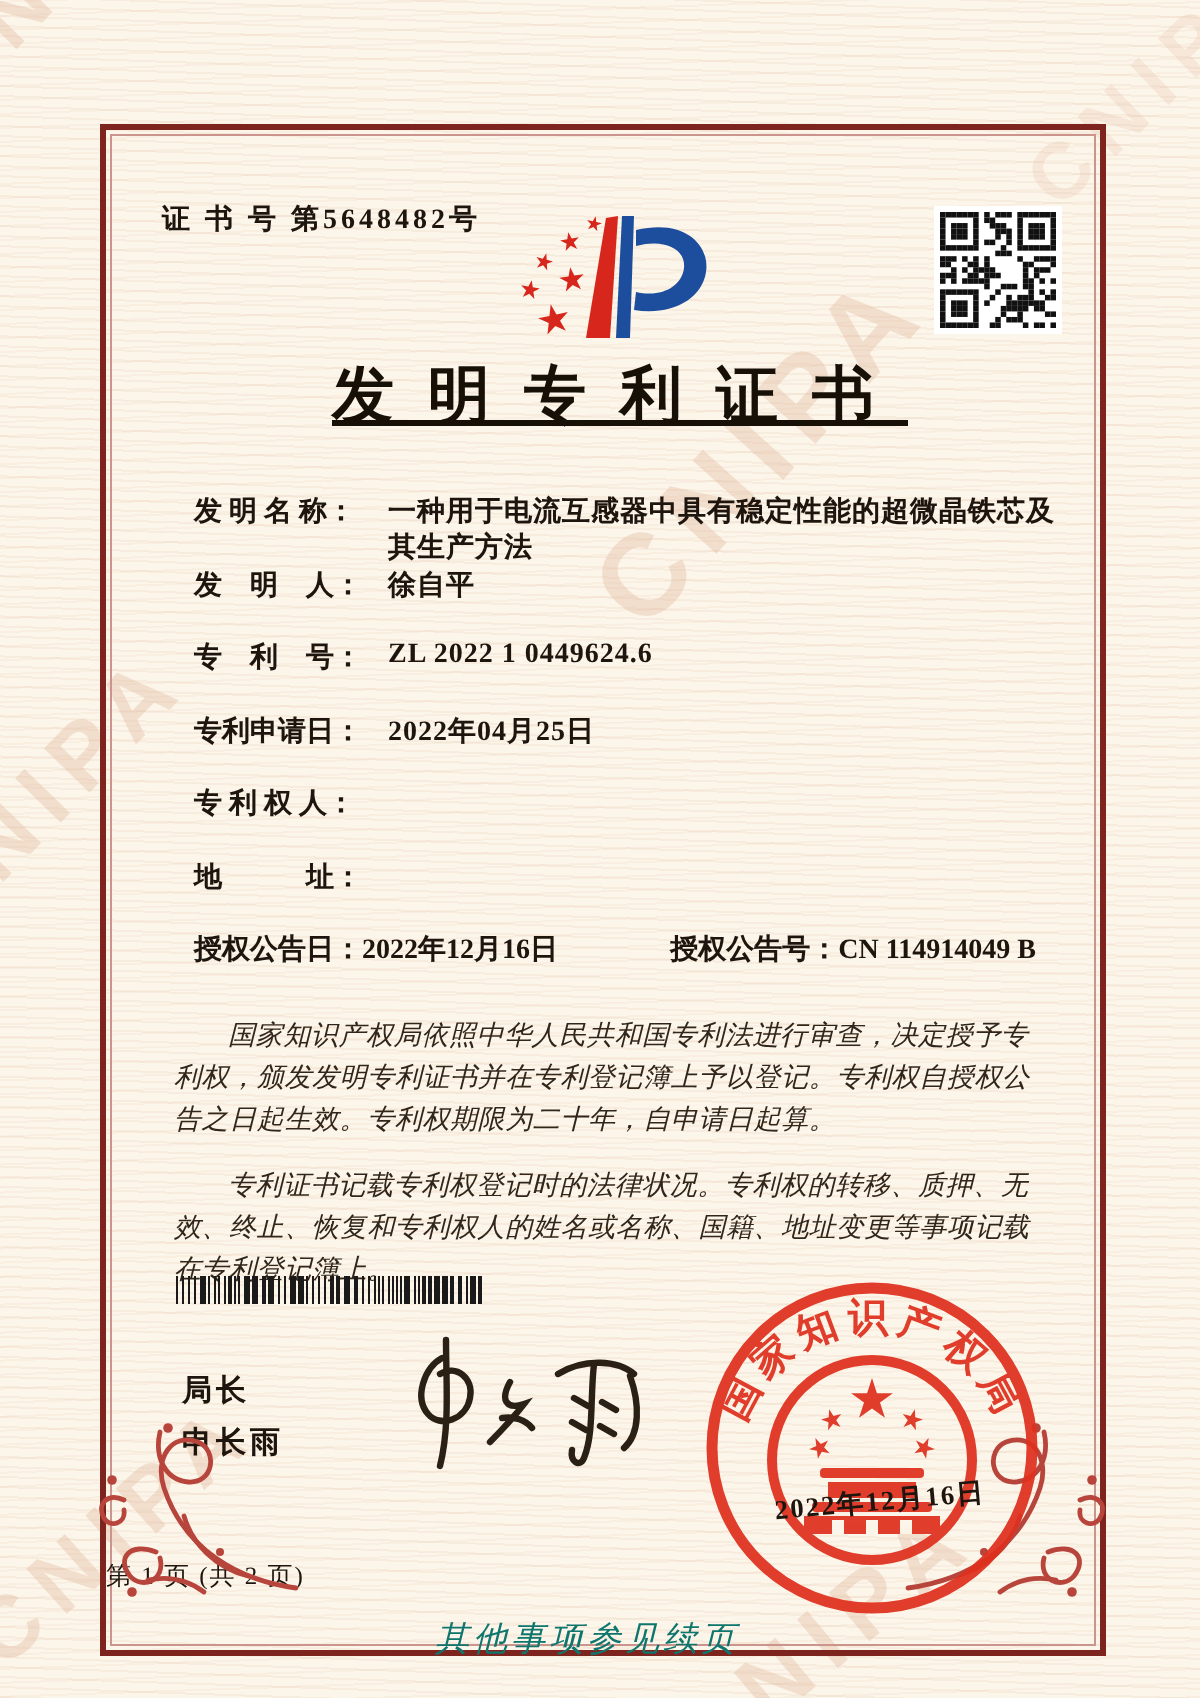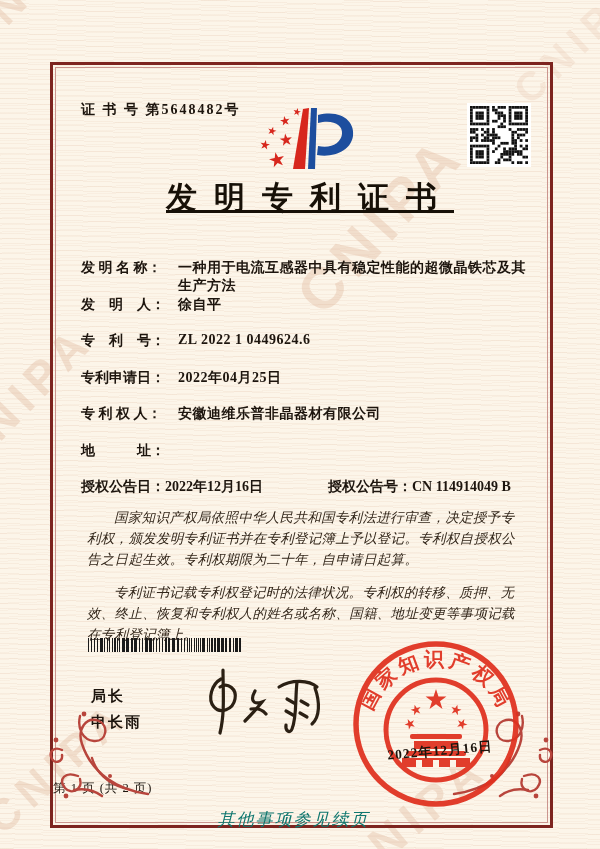--- a/index.html
+++ b/index.html
@@ -31,21 +31,21 @@
     position:absolute;left:28px;top:36px;z-index:2;
     font-size:14px;font-weight:bold;letter-spacing:2px;
   }
   .logo{position:absolute;left:188px;top:38px;z-index:2;}
   .qr{position:absolute;left:414px;top:38px;z-index:2;background:#fff;padding:3px;}
   .title{
     position:absolute;left:0;right:0;top:112px;z-index:2;
     text-align:center;font-size:31px;font-weight:bold;
     letter-spacing:17px;text-indent:17px;color:#171007;text-decoration:underline;
   }
-  .fields{position:absolute;left:28px;top:182px;right:20px;z-index:2;margin-top:12px;}
+  .fields{position:absolute;left:44px;top:182px;right:20px;z-index:2;}
   .frow{display:grid;grid-template-columns:97px 1fr;height:36.5px;align-items:start;}
   .flabel{font-size:14px;font-weight:bold;white-space:nowrap;}
   .fvalue{font-size:14px;font-weight:bold;letter-spacing:0.5px;}
   .grant-row{display:grid;grid-template-columns:55% 45%;height:36.5px;}
   .grant-cell{font-size:14px;font-weight:normal;white-space:nowrap;}
   .paras{position:absolute;left:22px;top:430px;width:462px;z-index:2;}
   .paras p{
     margin:12px;font-size:13.5px;line-height:21px;font-style:italic;
     text-indent:2em;color:#32261a;letter-spacing:0.3px;
   }
@@ -339,21 +339,20 @@
     <div class="frow">
       <span class="flabel">专　利　号：</span>
       <span class="fvalue">ZL 2022 1 0449624.6</span>
     </div>
     <div class="frow">
       <span class="flabel">专利申请日：</span>
       <span class="fvalue">2022年04月25日</span>
     </div>
     <div class="frow">
       <span class="flabel">专 利 权 人：</span>
-      <span class="fvalue">安徽迪维乐普非晶器材有限公司</span>
     </div>
     <div class="frow">
       <span class="flabel">地　　　址：</span>
     </div>
     <div class="grant-row">
       <span class="grant-cell"><b>授权公告日：</b><b>2022年12月16日</b></span>
       <span class="grant-cell"><b>授权公告号：</b><b>CN 114914049 B</b></span>
     </div>
   </div>
 

